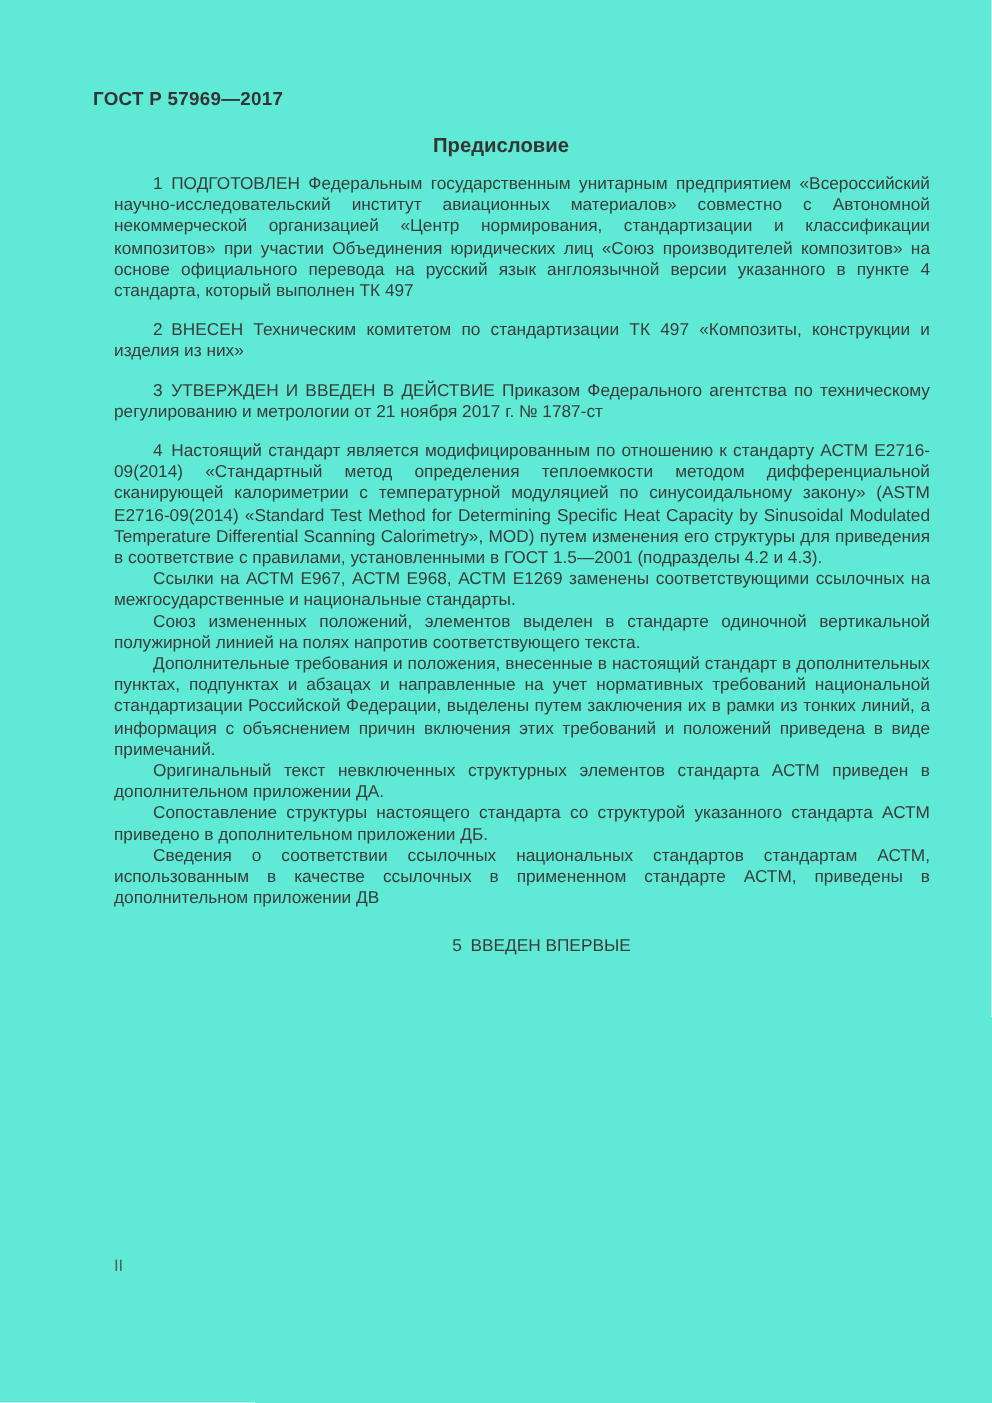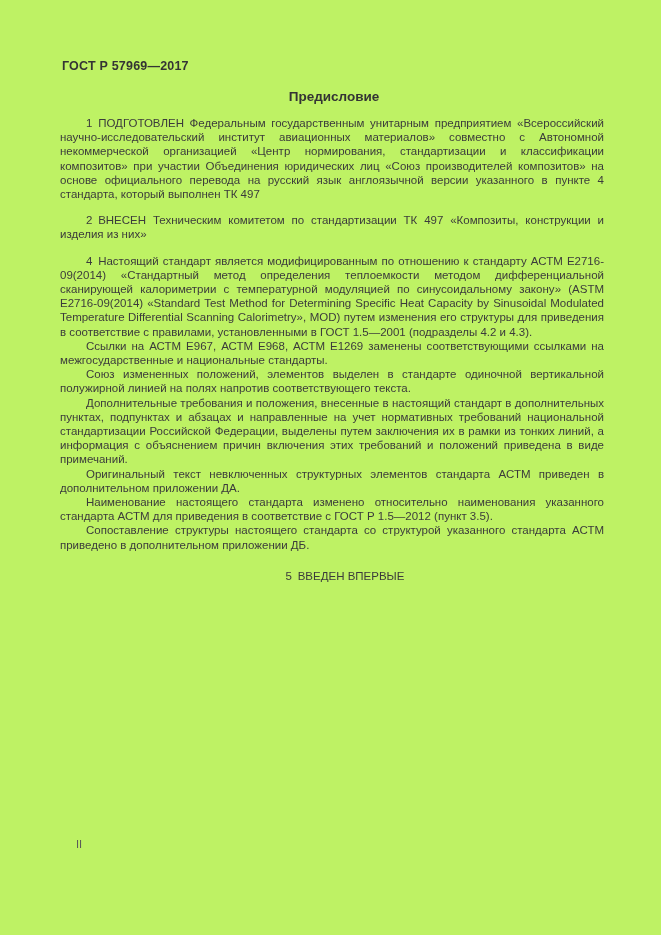--- a/index.html
+++ b/index.html
@@ -4,21 +4,21 @@
 <style>
   html, body {
     margin: 0;
     padding: 0;
     background: #ffffff;
   }
   .page {
     position: relative;
     width: 661px;
     height: 935px;
-    background: #bef264;
+    background: #5eead4;
     font-family: "Liberation Sans", sans-serif;
     color: #3b3b3b;
     overflow: hidden;
   }
   .doc-code {
     position: absolute;
     left: 62px;
     top: 59px;
     font-size: 12.5px;
     font-weight: bold;
@@ -30,21 +30,21 @@
     left: 62px;
     top: 89px;
     width: 544px;
     text-align: center;
     font-size: 13.5px;
     font-weight: bold;
     color: #343434;
   }
   .content {
     position: absolute;
-    left: 60px;
+    left: 76px;
     top: 116px;
     width: 544px;
   }
   .content p {
     margin: 0;
     font-size: 11.5px;
     line-height: 14.2px;
     text-align: justify;
     text-indent: 26px;
     color: #3b3b3b;
@@ -69,25 +69,26 @@
 
 <div class="page">
 
   <div class="doc-code">ГОСТ Р 57969—2017</div>
 
   <div class="doc-title">Предисловие</div>
 
   <div class="content">
     <p>1 ПОДГОТОВЛЕН Федеральным государственным унитарным предприятием «Всероссийский научно-исследовательский институт авиационных материалов» совместно с Автономной некоммерческой организацией «Центр нормирования, стандартизации и классификации композитов» при участии Объединения юридических лиц «Союз производителей композитов» на основе официального перевода на русский язык англоязычной версии указанного в пункте 4 стандарта, который выполнен ТК 497</p>
     <p class="gap">2 ВНЕСЕН Техническим комитетом по стандартизации ТК 497 «Композиты, конструкции и изделия из них»</p>
+    <p class="gap">3 УТВЕРЖДЕН И ВВЕДЕН В ДЕЙСТВИЕ Приказом Федерального агентства по техническому регулированию и метрологии от 21 ноября 2017 г. № 1787-ст</p>
     <p class="gap">4 Настоящий стандарт является модифицированным по отношению к стандарту АСТМ Е2716-09(2014) «Стандартный метод определения теплоемкости методом дифференциальной сканирующей калориметрии с температурной модуляцией по синусоидальному закону» (ASTM E2716-09(2014) «Standard Test Method for Determining Specific Heat Capacity by Sinusoidal Modulated Temperature Differential Scanning Calorimetry», MOD) путем изменения его структуры для приведения в соответствие с правилами, установленными в ГОСТ 1.5—2001 (подразделы 4.2 и 4.3).</p>
-    <p>Ссылки на АСТМ Е967, АСТМ Е968, АСТМ Е1269 заменены соответствующими ссылками на межгосударственные и национальные стандарты.</p>
+    <p>Ссылки на АСТМ Е967, АСТМ Е968, АСТМ Е1269 заменены соответствующими ссылочных на межгосударственные и национальные стандарты.</p>
     <p>Союз измененных положений, элементов выделен в стандарте одиночной вертикальной полужирной линией на полях напротив соответствующего текста.</p>
     <p>Дополнительные требования и положения, внесенные в настоящий стандарт в дополнительных пунктах, подпунктах и абзацах и направленные на учет нормативных требований национальной стандартизации Российской Федерации, выделены путем заключения их в рамки из тонких линий, а информация с объяснением причин включения этих требований и положений приведена в виде примечаний.</p>
     <p>Оригинальный текст невключенных структурных элементов стандарта АСТМ приведен в дополнительном приложении ДА.</p>
-    <p>Наименование настоящего стандарта изменено относительно наименования указанного стандарта АСТМ для приведения в соответствие с ГОСТ Р 1.5—2012 (пункт 3.5).</p>
     <p>Сопоставление структуры настоящего стандарта со структурой указанного стандарта АСТМ приведено в дополнительном приложении ДБ.</p>
+    <p>Сведения о соответствии ссылочных национальных стандартов стандартам АСТМ, использованным в качестве ссылочных в примененном стандарте АСТМ, приведены в дополнительном приложении ДВ</p>
     <p class="final-clause">5 ВВЕДЕН ВПЕРВЫЕ</p>
   </div>
 
   <div class="page-num">II</div>
 
 </div>
 
 </body></html>

